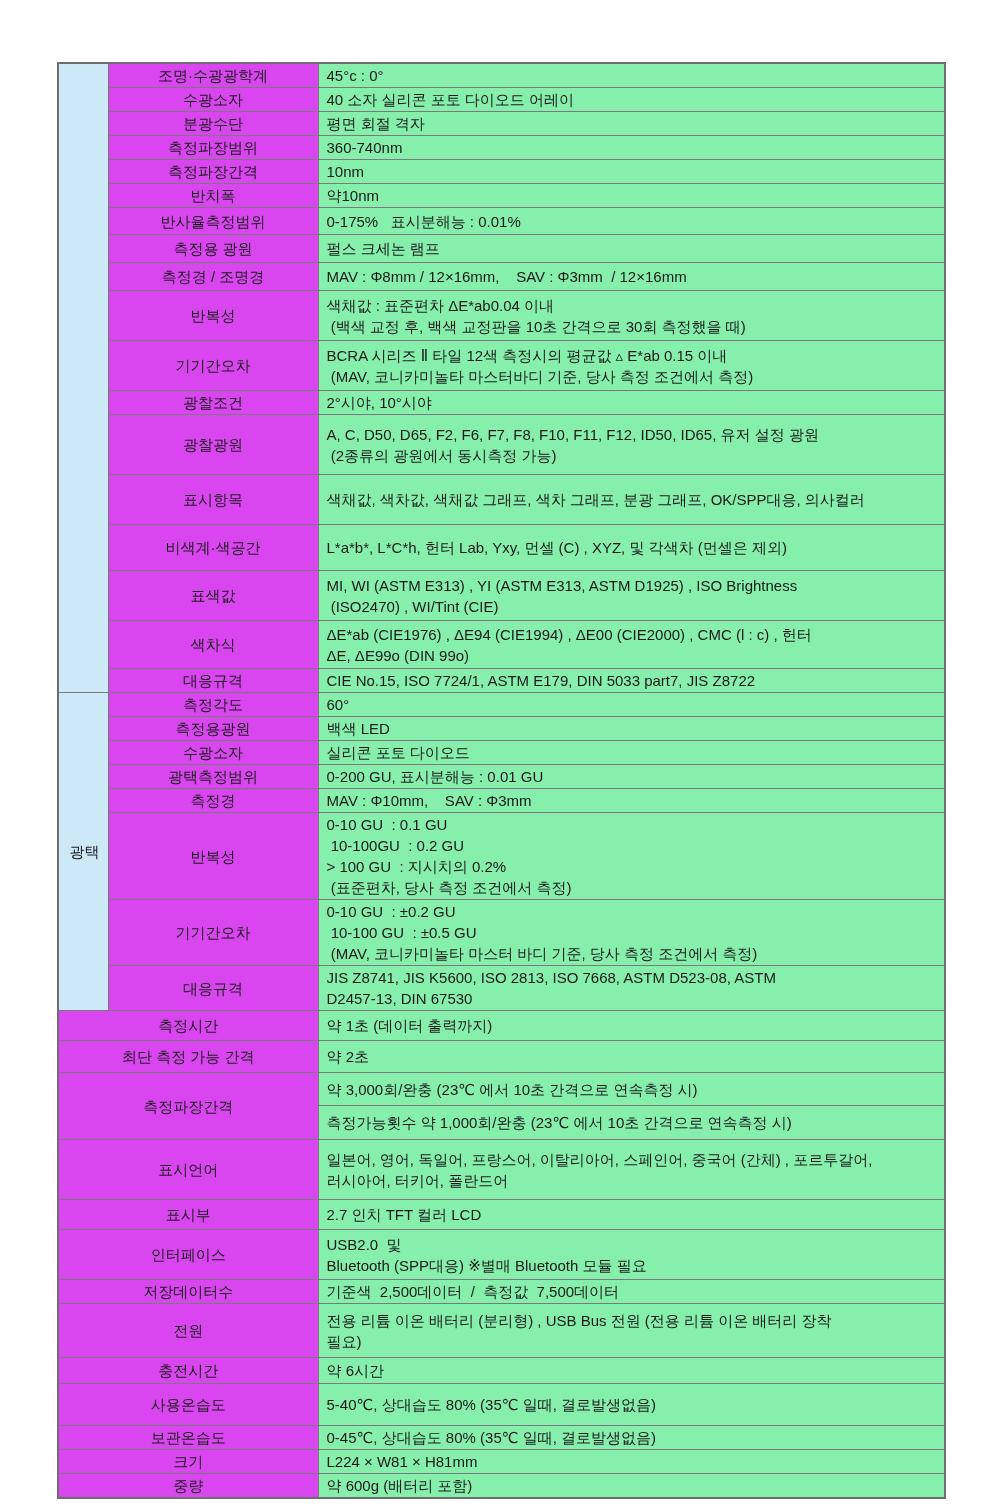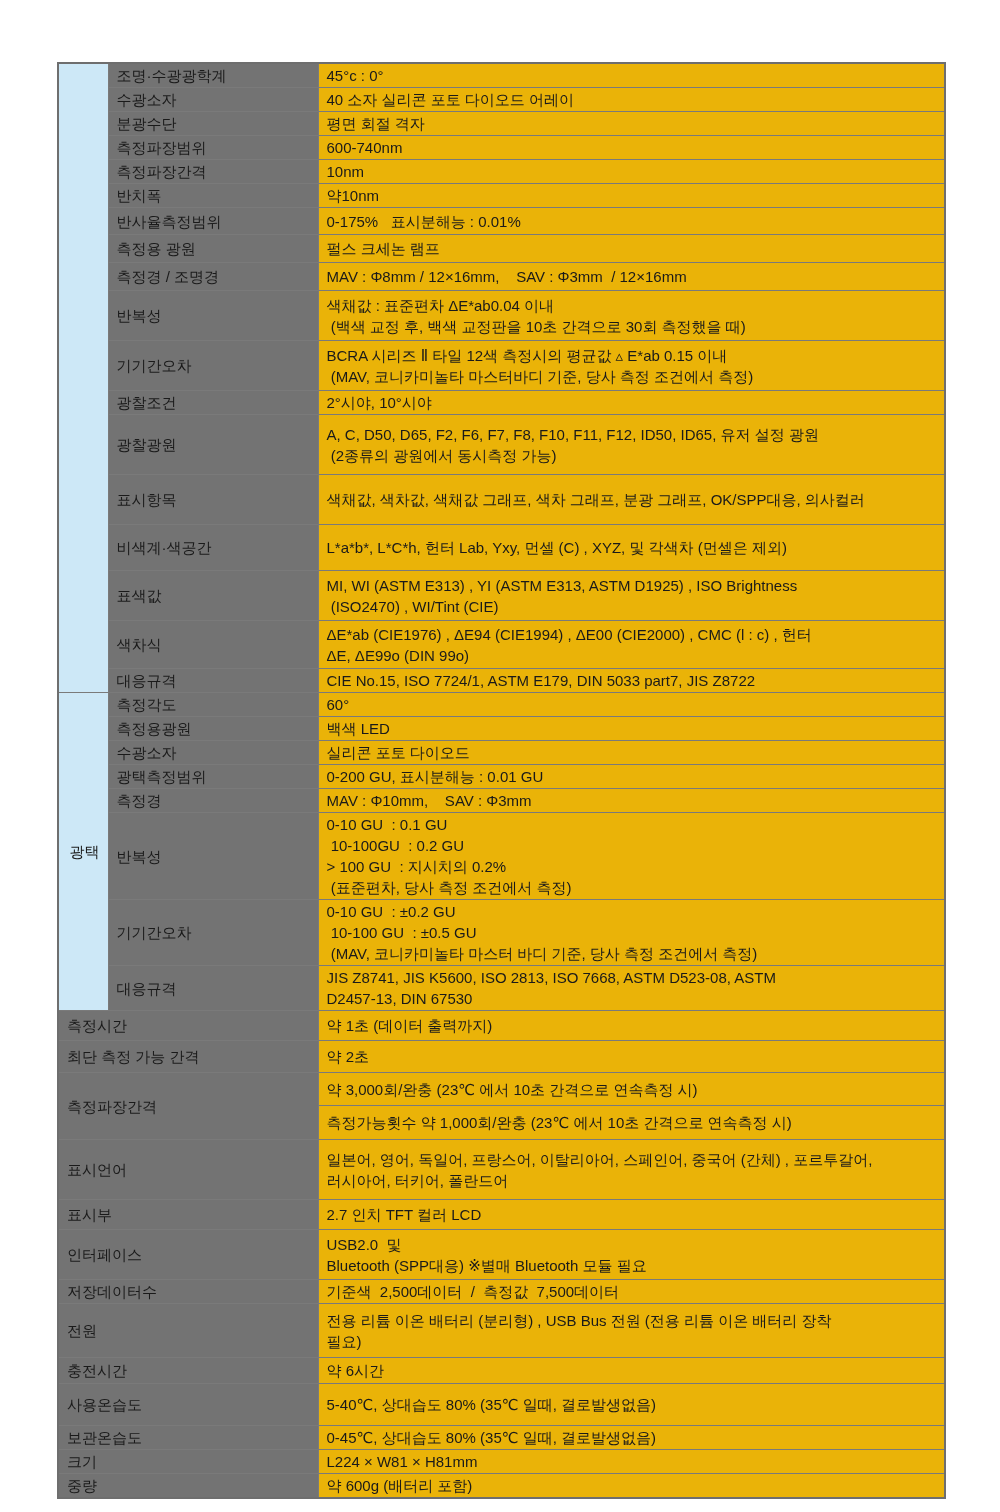--- a/index.html
+++ b/index.html
@@ -26,25 +26,26 @@
     line-height: 21px;
     overflow: hidden;
   }
   td.g {
     background: #cde8f7;
     text-align: right;
     padding: 0 4px;
     width: 50px;
   }
   td.lbl {
-    background: #737373;
+    background: #d946ef;
     width: 210px;
+    text-align: center;
   }
   td.val {
-    background: #eab308;
+    background: #86efac;
     white-space: pre-wrap;
     width: 627px;
   }
 </style>
 </head>
 <body>
 
 <table class="spec">
   <colgroup>
     <col style="width:50px">
@@ -61,21 +62,21 @@
     <tr style="height:23px">
       <td class="lbl">수광소자</td>
       <td class="val">40 소자 실리콘 포토 다이오드 어레이</td>
     </tr>
     <tr style="height:23px">
       <td class="lbl">분광수단</td>
       <td class="val">평면 회절 격자</td>
     </tr>
     <tr style="height:23px">
       <td class="lbl">측정파장범위</td>
-      <td class="val">600-740nm</td>
+      <td class="val">360-740nm</td>
     </tr>
     <tr style="height:23px">
       <td class="lbl">측정파장간격</td>
       <td class="val">10nm</td>
     </tr>
     <tr style="height:23px">
       <td class="lbl">반치폭</td>
       <td class="val">약10nm</td>
     </tr>
     <tr style="height:27px">

